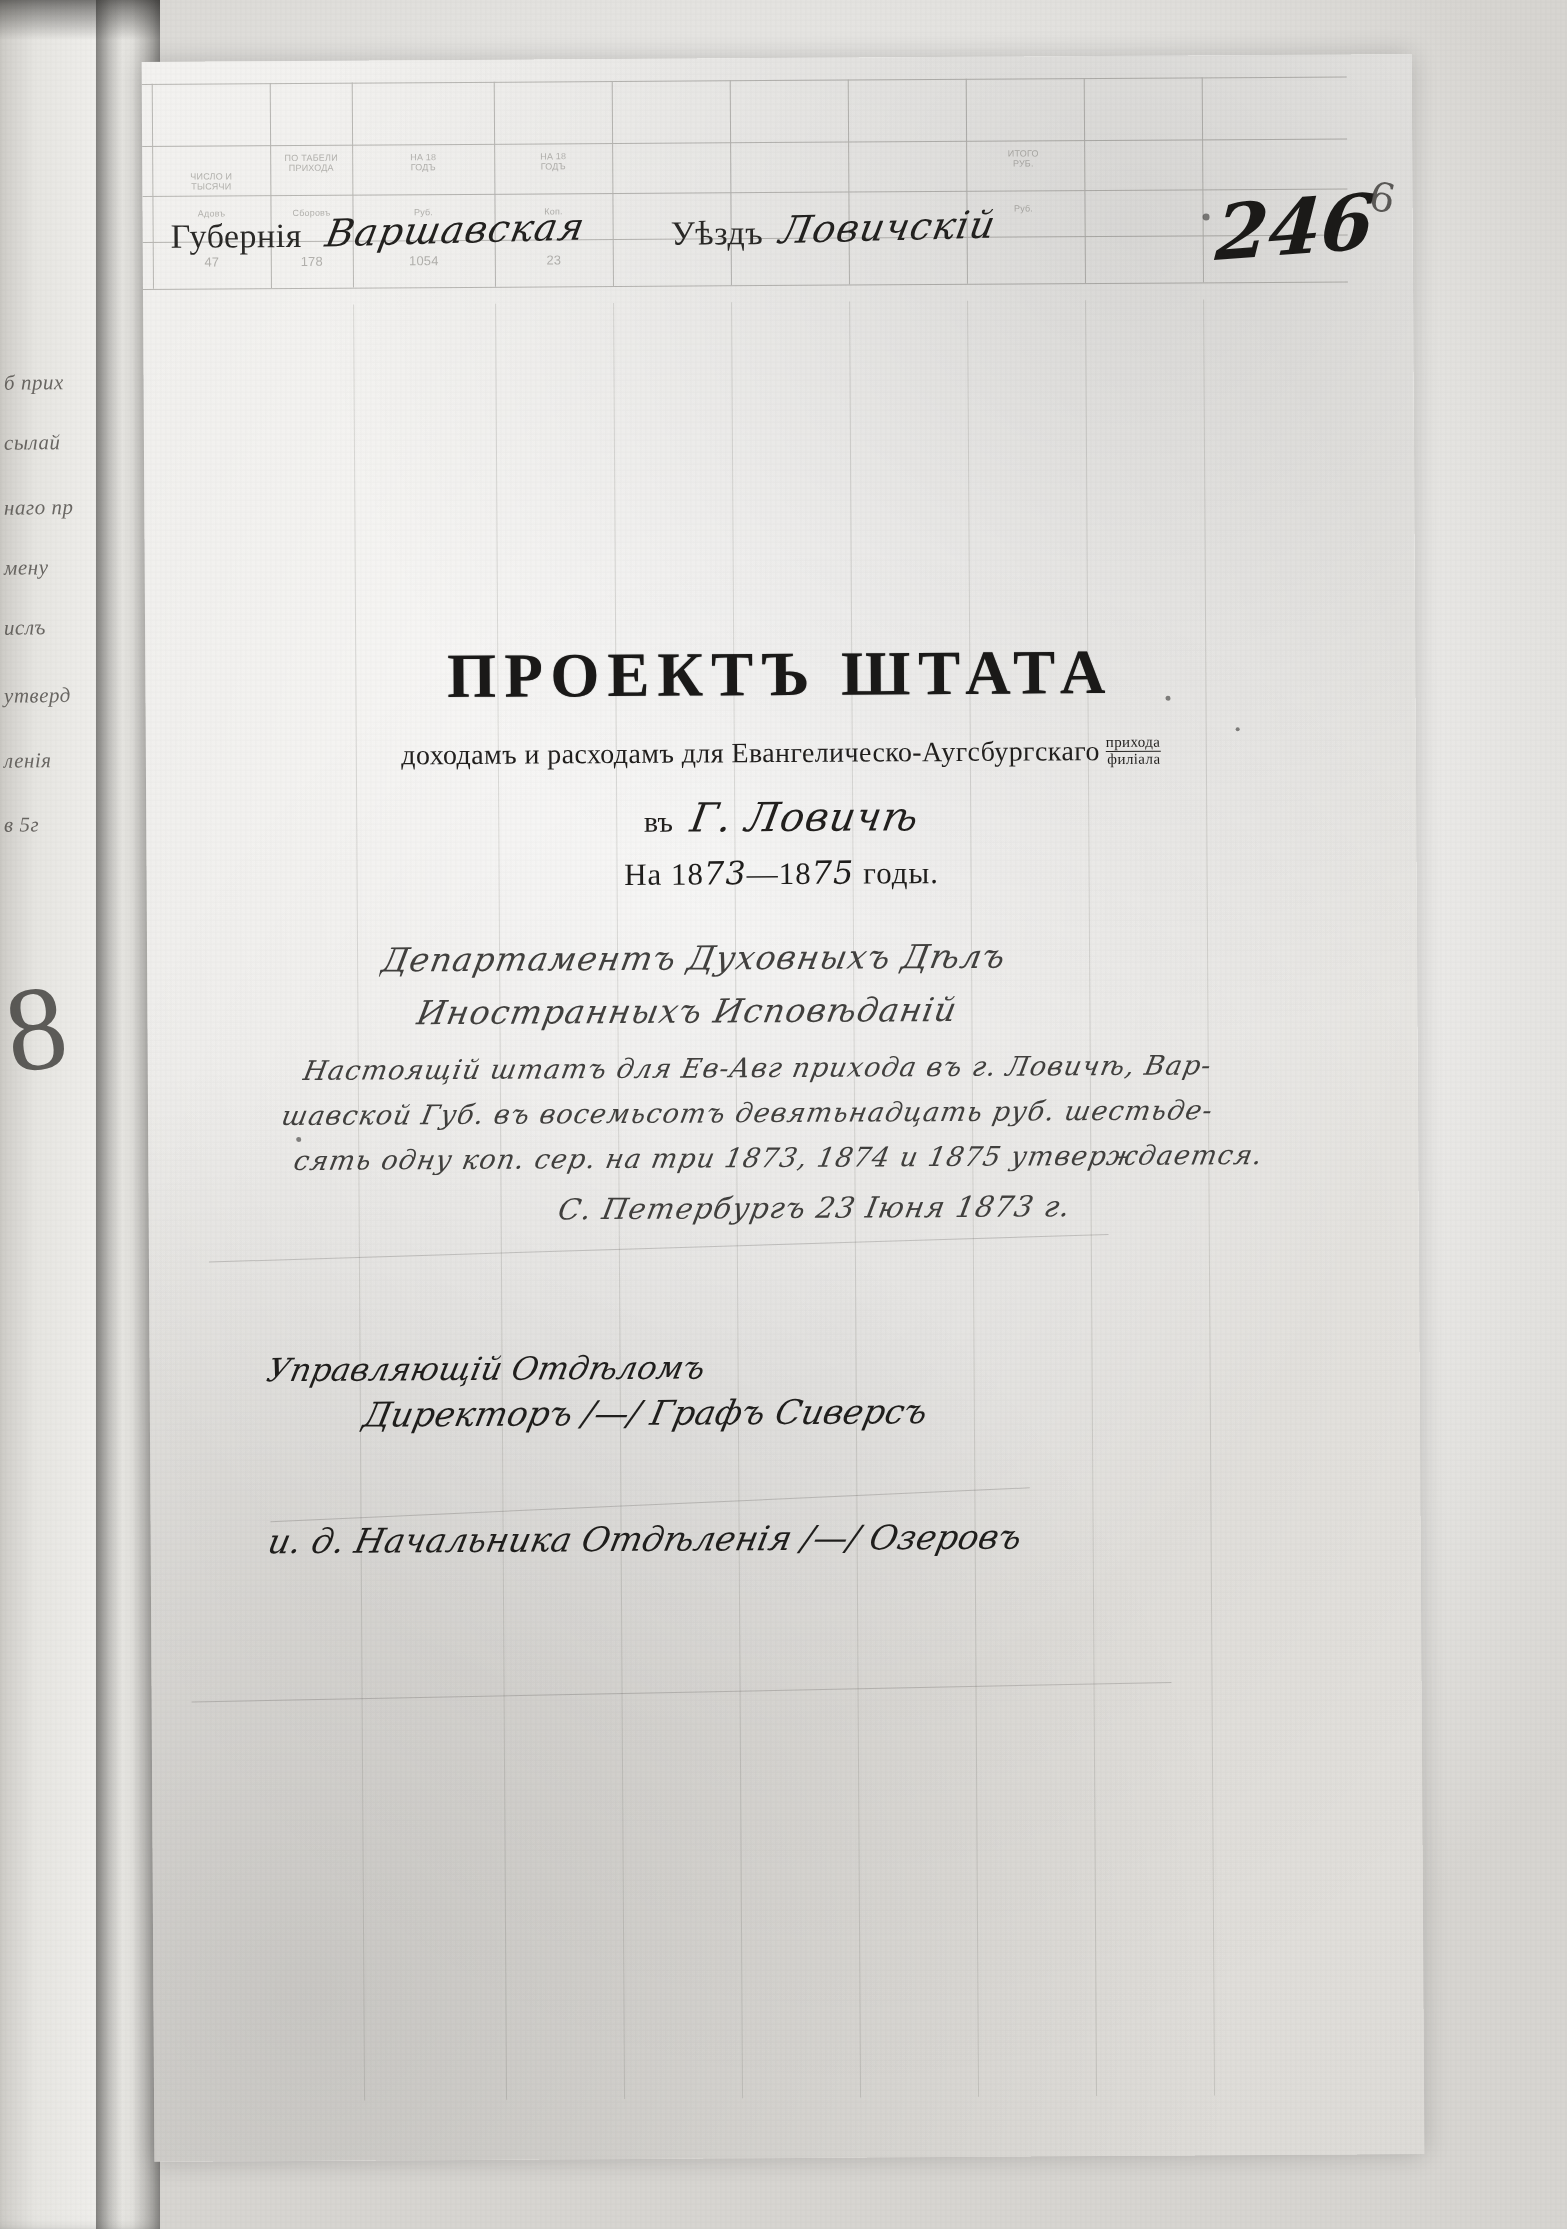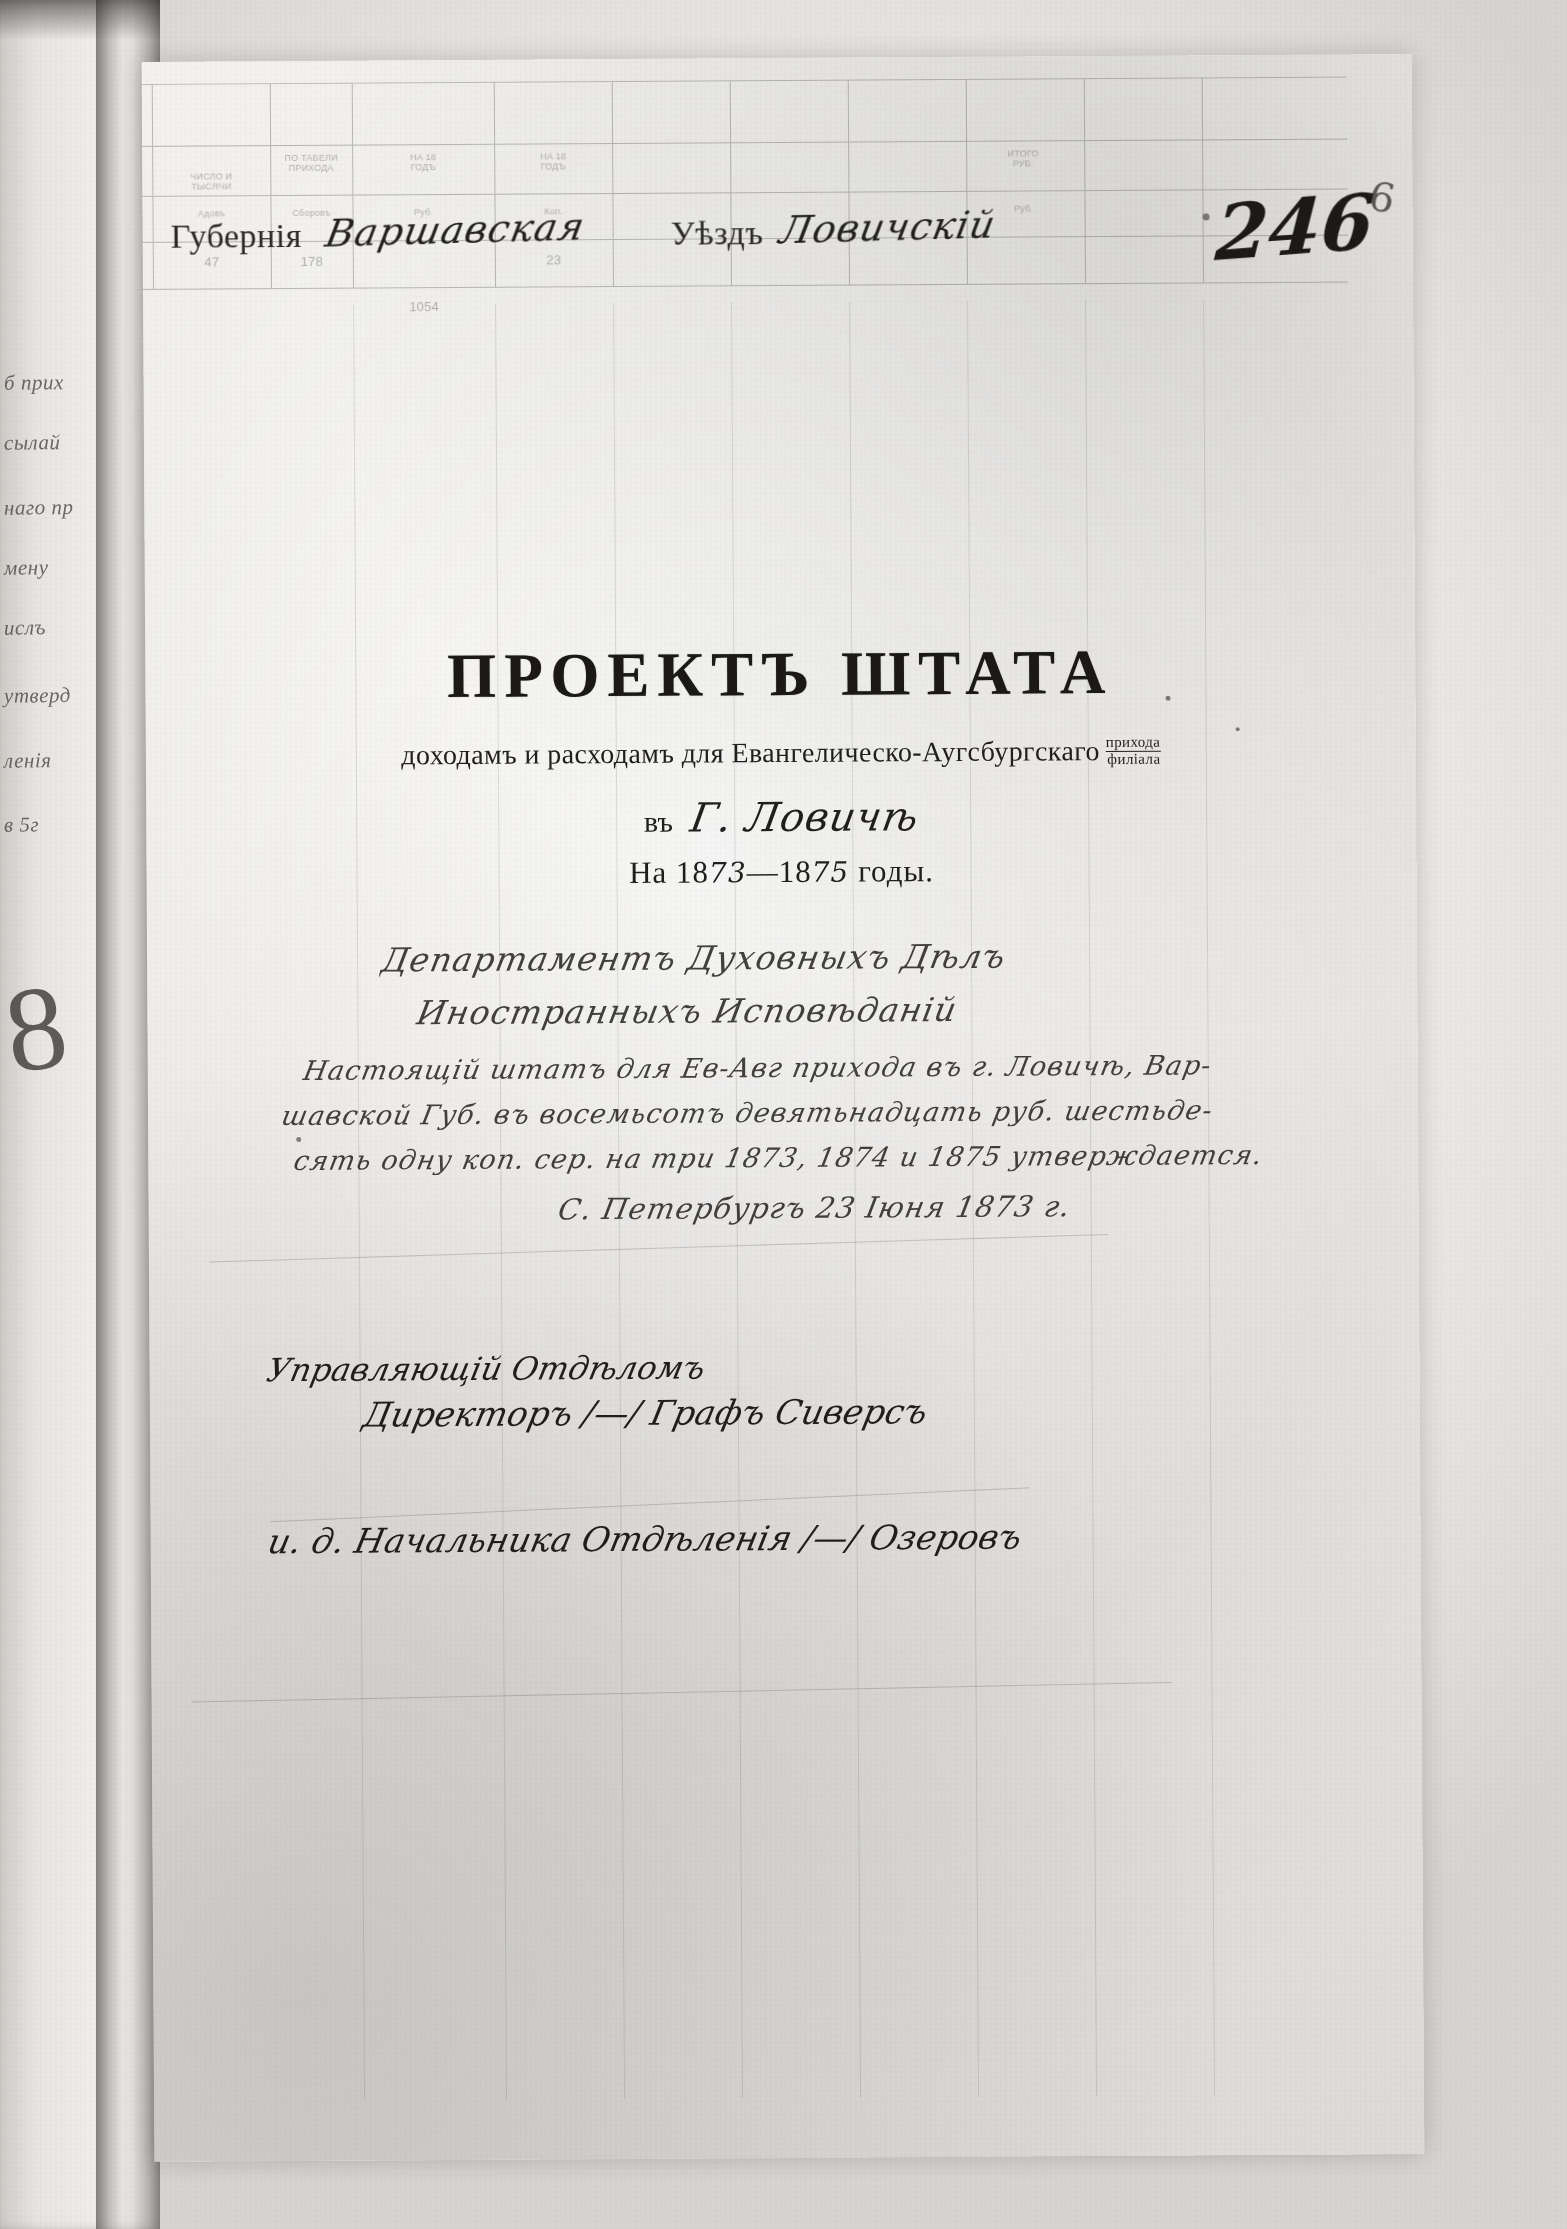--- a/index.html
+++ b/index.html
@@ -241,21 +241,21 @@
   .years-line {
     margin-top: 14px;
     font-family: "Liberation Serif", serif;
     font-size: 31px;
     color: #201e1a;
     letter-spacing: 1px;
   }
   .years-line .hand {
     font-family: "DejaVu Serif", serif;
     font-style: italic;
-    font-size: 28px;
+    font-size: 32px;
   }
 
   
   .hand-block {
     position: absolute;
     left: 120px;
     top: 880px;
     width: 1030px;
     font-family: "DejaVu Serif", serif;
     font-style: italic;
@@ -372,21 +372,21 @@
 РУБ.</div>
 
       <div class="ghost-cell" style="left:12px;  top:125px; width:114px;">Адовъ</div>
       <div class="ghost-cell" style="left:130px; top:125px; width:78px;">Сборовъ</div>
       <div class="ghost-cell" style="left:212px; top:125px; width:138px;">Руб.</div>
       <div class="ghost-cell" style="left:354px; top:125px; width:114px;">Коп.</div>
       <div class="ghost-cell" style="left:824px; top:125px; width:114px;">Руб.</div>
 
       <div class="ghost-cell" style="left:12px;  top:172px; width:114px; font-size:13px;">47</div>
       <div class="ghost-cell" style="left:130px; top:172px; width:78px;  font-size:13px;">178</div>
-      <div class="ghost-cell" style="left:212px; top:172px; width:138px; font-size:13px;margin-top:46px;">1054</div>
+      <div class="ghost-cell" style="left:212px; top:172px; width:138px; font-size:13px;">1054</div>
       <div class="ghost-cell" style="left:354px; top:172px; width:114px; font-size:13px;">23</div>
     </div>
 
     <div class="hdr-row">
       <span class="hdr-label" style="left:0px;   top:6px;">Губернія</span>
       <span class="hdr-script" style="left:156px; top:-2px;">Варшавская</span>
       <span class="hdr-label" style="left:500px; top:6px;">Уѣздъ</span>
       <span class="hdr-script" style="left:610px; top:-2px;">Ловичскiй</span>
     </div>
 

